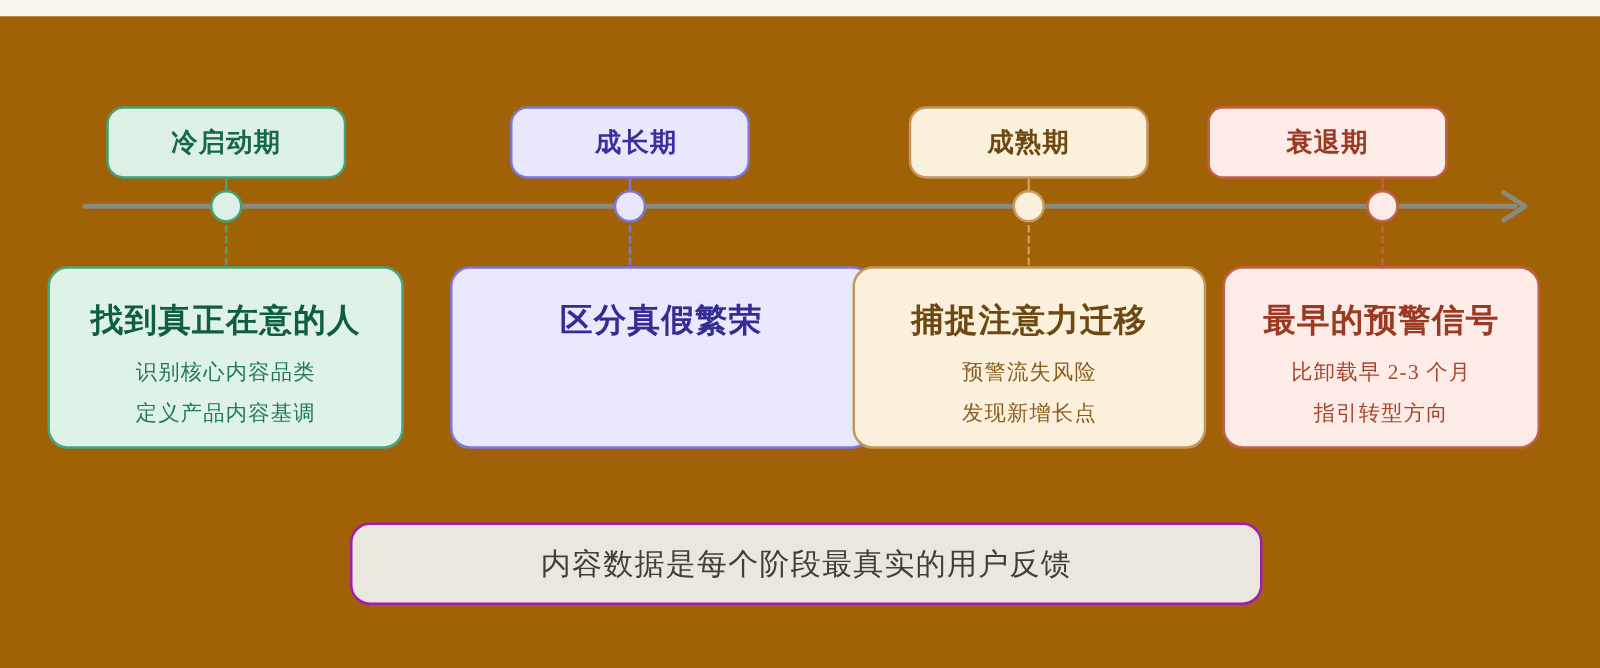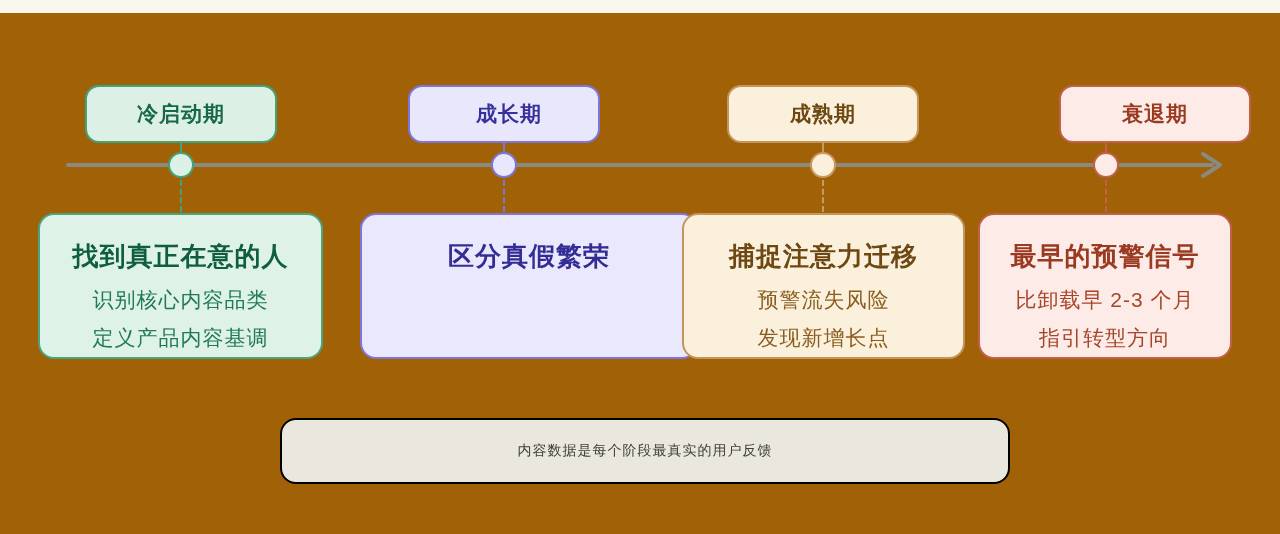--- a/index.html
+++ b/index.html
@@ -51,21 +51,21 @@
   .card{
     position:absolute;top:200px;height:146px;
     box-sizing:border-box;border:2px solid;border-radius:16px;
     display:flex;flex-direction:column;align-items:center;
     text-align:center;
   }
   .card-title{
     margin-top:24px;font-size:26px;font-weight:bold;letter-spacing:1px;
   }
   .card-line{
-    margin-top:10px;font-size:21px;letter-spacing:1px;
+    margin-top:10px;font-size:17px;letter-spacing:1px;font-family:Liberation Serif, serif;
   }
   .card-line.first{margin-top:12px;}
 
   
   .t-green  .pill,  .pill.t-green  {background:#dcf0e5;border-color:#43a27a;color:#166847;}
   .t-green  .card,  .card.t-green  {background:#dff2e8;border-color:#4aa57c;}
   .card.t-green .card-title{color:#0f5f3f;}
   .card.t-green .card-line {color:#1f7a55;}
   .node.t-green{background:#dcf0e5;border-color:#43a27a;}
   .conn-solid.t-green{background:#43a27a;}
@@ -89,38 +89,38 @@
 
   .pill.t-red {background:#fcebe6;border-color:#c2604a;color:#9a3a22;}
   .card.t-red {background:#fcebe6;border-color:#c2604a;}
   .card.t-red .card-title{color:#9a3a22;}
   .card.t-red .card-line {color:#a7452b;}
   .node.t-red{background:#fcebe6;border-color:#c2604a;}
   .conn-solid.t-red{background:#c2604a;}
   .conn-dash.t-red{border-color:#c2604a;}
 
   
-  .pill.s1{left:85px;}  .pill.s2{left:408px;padding-left:10px;}  .pill.s3{left:727px;}  .pill.s4{left:1059px;}
+  .pill.s1{left:85px;}  .pill.s2{left:408px;padding-left:10px;}  .pill.s3{left:727px;}  .pill.s4{left:966px;border-radius:12px;}
   .conn-solid.s1,.conn-dash.s1{left:180px;}
   .conn-solid.s2,.conn-dash.s2{left:503px;}
   .conn-solid.s3,.conn-dash.s3{left:822px;}
   .conn-solid.s4,.conn-dash.s4{left:1105px;}
   .node.s1{left:168px;} .node.s2{left:491px;} .node.s3{left:810px;} .node.s4{left:1093px;}
   .card.s1{left:38px; width:285px;}
   .card.s2{left:360px;width:338px;}
   .card.s3{left:682px;width:283px;}
   .card.s4{left:978px;width:254px;}
 
   
   .footer-note{
     position:absolute;left:280px;top:405px;width:730px;height:66px;
-    box-sizing:border-box;border:2px solid #000000;border-radius:16px;
+    box-sizing:border-box;border:2px solid #a21caf;border-radius:16px;
     background:#e9e7de;
     display:flex;align-items:center;justify-content:center;
-    font-size:14px;color:#3f3e39;letter-spacing:1px;
+    font-size:24px;color:#3f3e39;letter-spacing:1px;
   }
 </style>
 </head>
 <body>
 
 <div class="canvas">
 
   <div class="timeline-line"></div>
   <svg class="timeline-arrow" width="26" height="28" viewBox="0 0 26 28">
     <path d="M3 3 L20 14 L3 25" fill="none" stroke="#8b8a80" stroke-width="4" stroke-linecap="round" stroke-linejoin="round"></path>

